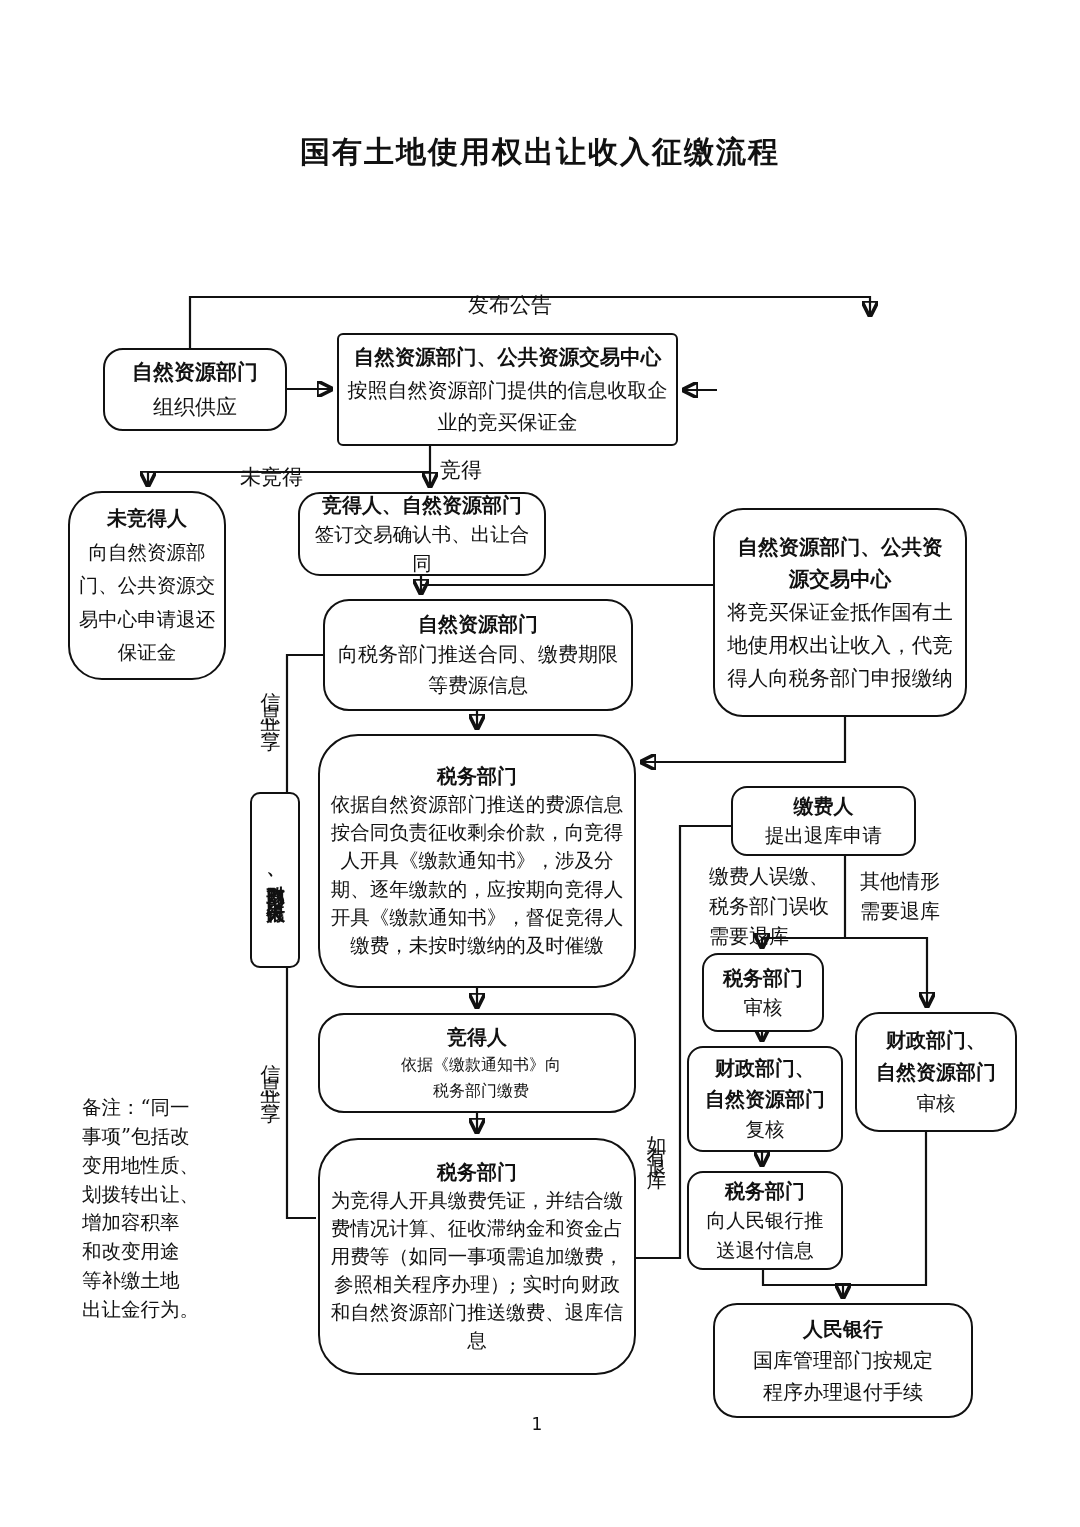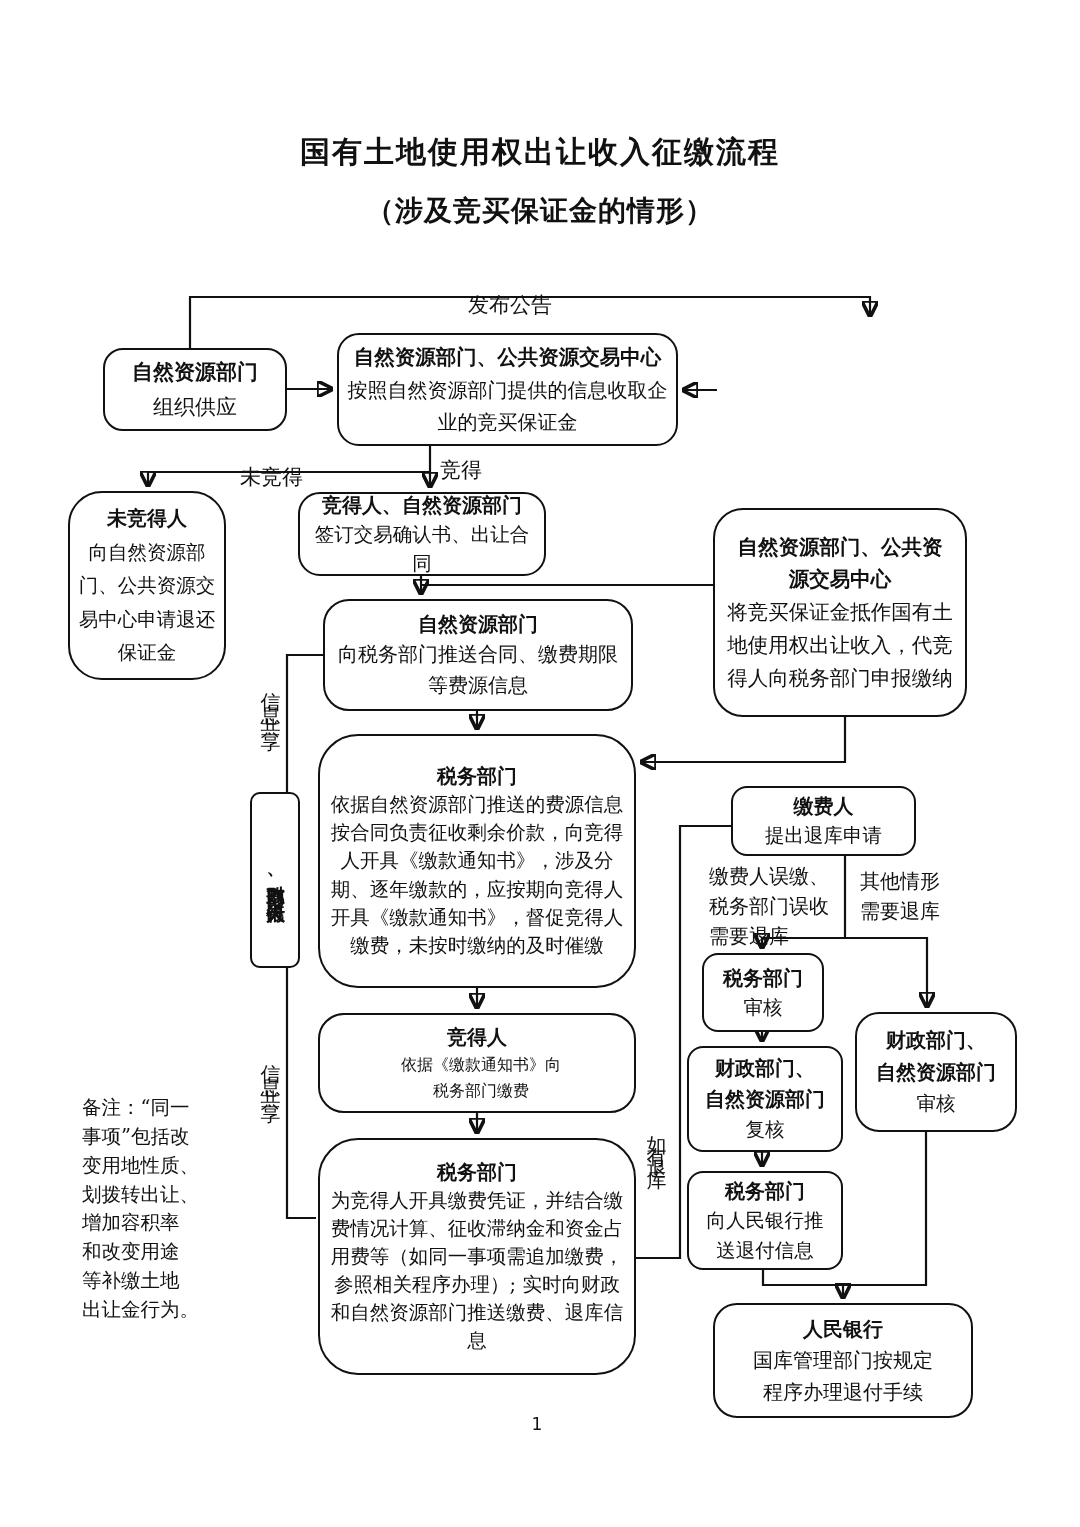--- a/index.html
+++ b/index.html
@@ -20,21 +20,21 @@
     text-align:center; padding:2px 8px;
   }
   .box .title { font-weight:bold; white-space:pre-line; font-size:20px; line-height:1.5; }
   .box .body  { white-space:pre-line; font-size:19.5px; line-height:1.5; }
   .lbl { position:absolute; z-index:1; white-space:pre-line; font-size:20px; line-height:1.45; }
   .vlbl { position:absolute; z-index:1; writing-mode:vertical-rl; text-orientation:upright;
     font-size:20px; letter-spacing:13px; }
   
   #b-nr-supply      { left:103px; top:348px; width:184px; height:83px; }
   #b-nr-supply .title, #b-nr-supply .body { font-size:21px; line-height:1.7; }
-  #b-center         { left:337px; top:333px; width:341px; height:113px; border-radius:22px; }
+  #b-center         { left:337px; top:333px; width:341px; height:113px; border-radius:6px; }
   #b-center .title  { font-size:20.5px; line-height:1.6; }
   #b-center .body   { font-size:20px;   line-height:1.6; }
   #b-bidder         { left:717px; top:321px; width:304px; height:140px; border-radius:24px; }
   #b-bidder .body   { font-size:20px; line-height:1.58; }
   #b-not-winner     { left:68px;  top:491px; width:158px; height:189px; border-radius:34px; }
   #b-not-winner .title, #b-not-winner .body { line-height:1.72; }
   #b-winner-sign    { left:298px; top:492px; width:248px; height:84px; border-radius:22px; }
   #b-nr-push        { left:323px; top:599px; width:310px; height:112px; border-radius:26px; }
   #b-nr-push .body  { font-size:20px; line-height:1.55; }
   #b-deposit        { left:713px; top:508px; width:254px; height:209px; border-radius:30px;align-items:center; }
@@ -74,21 +74,20 @@
   #note        { left:82px; top:1094px; width:156px; text-align:left; font-size:19.5px; line-height:1.48; }
   #page-num    { position:absolute; left:497px; top:1414px; width:80px; text-align:center;
                  font-size:17px; font-family:"DejaVu Sans", sans-serif; z-index:1; }
 </style>
 </head>
 <body>
 
 <div class="page">
 
   <div class="doc-title">国有土地使用权出让收入征缴流程</div>
-  <div class="doc-subtitle">（涉及竞买保证金的情形）</div>
 
   <svg class="wires" width="1080" height="1527" viewBox="0 0 1080 1527">
     <defs>
       <marker id="ah" viewBox="0 0 10 10" refX="8.5" refY="5" markerWidth="7.5" markerHeight="7.5" orient="auto">
         <path d="M0 0 L10 5 L0 10 z" fill="#111" stroke="none"></path>
       </marker>
     </defs>
     <path d="M190 348 V297 H870 V315" marker-end="url(#ah)"></path>
     <path d="M287 389 H331" marker-end="url(#ah)"></path>
     <path d="M717 390 H684" marker-end="url(#ah)"></path>

